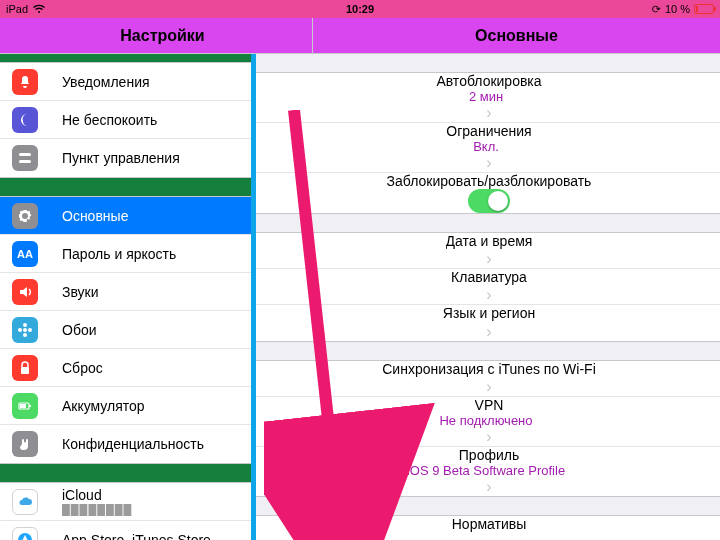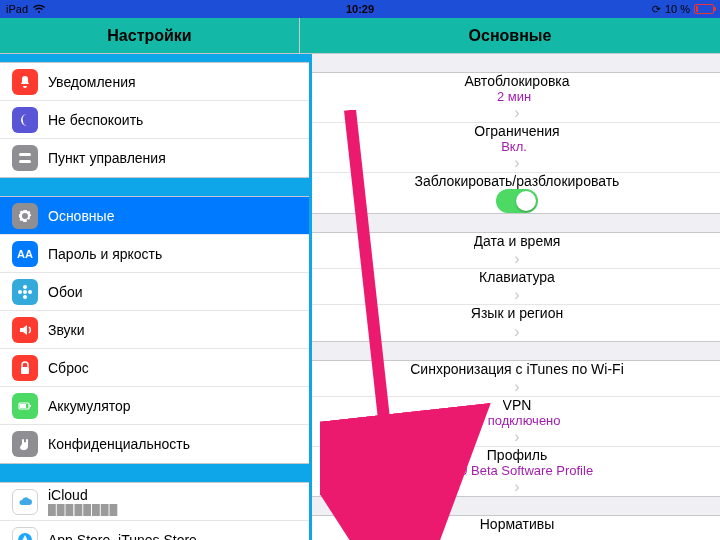--- a/index.html
+++ b/index.html
@@ -1,37 +1,37 @@
 <!DOCTYPE html>
 <html><head>
 <meta charset="utf-8">
 <style>
   * { box-sizing: border-box; margin: 0; padding: 0; font-family: -apple-system, "Helvetica Neue", Arial, sans-serif; }
   html, body { width: 720px; height: 540px; overflow: hidden; background: #efeff4; }
   .root { width: 720px; height: 540px; display: flex; flex-direction: column; }
-  .statusbar { height: 18px; display: flex; align-items: center; justify-content: space-between; padding: 0 6px; font-size: 11px; color: #000; background: #1d4ed8; position: relative; }
+  .statusbar { height: 18px; display: flex; align-items: center; justify-content: space-between; padding: 0 6px; font-size: 11px; color: #000; background: #ec4899; position: relative; }
   .statusbar .sb-left { display: flex; align-items: center; gap: 4px; }
   .statusbar .sb-center { position: absolute; left: 50%; transform: translateX(-50%); font-weight: 700; }
   .statusbar .sb-right { display: flex; align-items: center; gap: 4px; }
   .battery { width: 20px; height: 10px; border: 1px solid #e33; border-radius: 2px; position: relative; }
   .battery::after { content:""; position:absolute; right:-3px; top:2px; width:2px; height:4px; background:#e33; border-radius:0 1px 1px 0; }
   .battery .fill { position:absolute; left:1px; top:1px; bottom:1px; width:10%; background:#e33; }
-  .headers { height: 36px; display: flex; border-bottom: 1px solid #c8c7cc; background: #14b8a6; }
+  .headers { height: 36px; display: flex; border-bottom: 1px solid #c8c7cc; background: #d946ef; padding-left: 13px; }
   .headers .h-left { width: 300px; display:flex; align-items:center; justify-content:center; font-size:16px; font-weight:700; color:#000; border-right:1px solid #c8c7cc; }
   .headers .h-right { flex:1; display:flex; align-items:center; justify-content:center; font-size:16px; font-weight:700; color:#000; }
   .body { flex:1; display:flex; overflow:hidden; }
-  .sidebar { width:312px; background:#0ea5e9; border-right:3px solid #0ea5e9; overflow-y:auto; }
+  .sidebar { width:256px; background:#15803d; border-right:5px solid #0ea5e9; overflow-y:auto; }
   .detail  { flex:1; background:#efeff4; overflow-y:auto; position:relative; }
   .group { background:#fff; border-top:1px solid #c8c7cc; border-bottom:1px solid #c8c7cc; margin-bottom:18px; }
   .sidebar .group:first-child { margin-top:8px; }
   .row { display:flex; align-items:center; min-height:38px; padding:0 12px; border-bottom:1px solid #e5e5e8; font-size:14px; color:#000; position:relative; }
   .group .row:last-child { border-bottom:none; }
   .row .text { flex:1; white-space:nowrap; overflow:hidden; text-overflow:ellipsis; }
   .row.selected { background:#007aff; color:#fff; }
-  .row .ico { width:26px; height:26px; border-radius:6px; margin-right:10px; display:flex; align-items:center; justify-content:center; color:#fff; flex:0 0 26px;text-align:center; }
+  .row .ico { width:26px; height:26px; border-radius:6px; margin-right:24px; display:flex; align-items:center; justify-content:center; color:#fff; flex:0 0 26px;text-align:center; }
   .row .sub  { font-size:11px; color:#9b9b9b; display:block; margin-top:1px; }
   .row .value { color:#a21caf; margin-right:6px; font-size:13px; }
   .row .chev { color:#c7c7cc; font-size:16px; }
   .detail .group { margin-top:18px; }
   .detail .group:first-child { margin-top:14px; }
   .detail .row { min-height:36px; padding-left:14px;flex-direction:column; }
   .toggle { width:42px; height:24px; border-radius:12px; background:#4cd964; position:relative; }
   .toggle .knob { position:absolute; right:2px; top:2px; width:20px; height:20px; border-radius:50%; background:#fff; box-shadow:0 1px 2px rgba(0,0,0,.3); }
   .icloud-dots { display:inline-block; letter-spacing:1px; color:#c7c7cc; }
   
@@ -108,39 +108,39 @@
           </div>
           <div class="row">
             <span class="ico bg-blue">
               <svg viewBox="0 0 16 16" fill="#fff">
                 <text x="8" y="12" font-size="11" font-weight="700" text-anchor="middle" fill="#fff">AA</text>
               </svg>
             </span>
             <span class="text">Пароль и яркость</span>
           </div>
           <div class="row">
+            <span class="ico bg-red">
+              <svg viewBox="0 0 16 16" fill="#fff">
+                <path d="M3 6v4h3l4 3V3L6 6z"></path>
+                <path d="M12 5a4 4 0 010 6" fill="none" stroke="#fff" stroke-width="1.5"></path>
+              </svg>
+            </span>
+            <span class="text">Звуки</span>
+          </div>
+          <div class="row">
             <span class="ico bg-cyan">
               <svg viewBox="0 0 16 16" fill="#fff">
                 <circle cx="8" cy="8" r="2"></circle>
                 <circle cx="8" cy="3" r="2"></circle>
                 <circle cx="8" cy="13" r="2"></circle>
                 <circle cx="3" cy="8" r="2"></circle>
                 <circle cx="13" cy="8" r="2"></circle>
               </svg>
             </span>
             <span class="text">Обои</span>
-          </div>
-          <div class="row">
-            <span class="ico bg-red">
-              <svg viewBox="0 0 16 16" fill="#fff">
-                <path d="M3 6v4h3l4 3V3L6 6z"></path>
-                <path d="M12 5a4 4 0 010 6" fill="none" stroke="#fff" stroke-width="1.5"></path>
-              </svg>
-            </span>
-            <span class="text">Звуки</span>
           </div>
           <div class="row">
             <span class="ico bg-red">
               <svg viewBox="0 0 16 16" fill="#fff">
                 <rect x="4" y="7" width="8" height="7" rx="1"></rect>
                 <path d="M5 7V5a3 3 0 016 0v2" fill="none" stroke="#fff" stroke-width="1.5"></path>
               </svg>
             </span>
             <span class="text">Сброс</span>
           </div>

